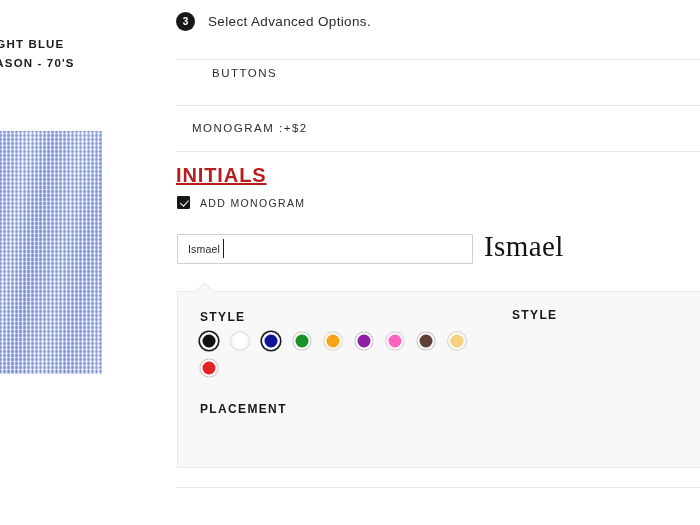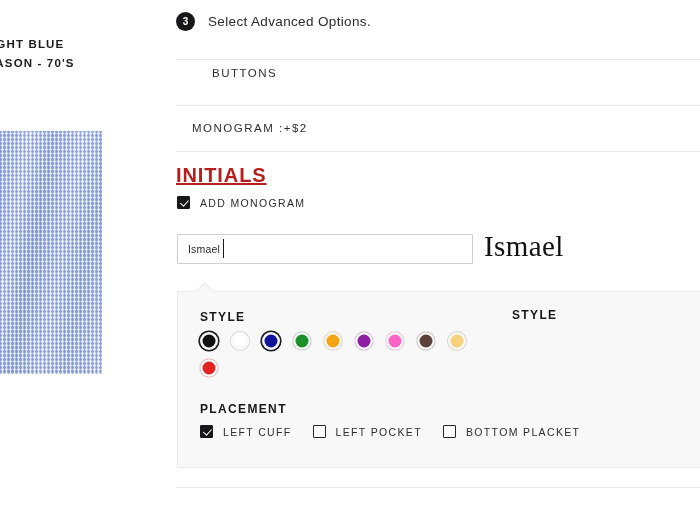--- a/index.html
+++ b/index.html
@@ -225,33 +225,17 @@
           <span class="swatch" style="background: rgb(142, 31, 163);"></span>
           <span class="swatch" style="background: rgb(252, 99, 196);"></span>
           <span class="swatch" style="background: rgb(94, 64, 56);"></span>
           <span class="swatch light" style="background: rgb(246, 208, 122);"></span>
           <span class="swatch" style="background: rgb(227, 34, 34);"></span>
         </div>
 
       <div class="panel-head head-style">STYLE</div>
 
       <div class="panel-head head-placement">PLACEMENT</div>
-      <div class="placement-row">
-        <div class="cbrow">
-          <span class="cbox checked"></span>
-          <span class="cblabel">LEFT CUFF</span>
-        </div>
-        <span class="gap"></span>
-        <div class="cbrow">
-          <span class="cbox"></span>
-          <span class="cblabel">LEFT POCKET</span>
-        </div>
-        <span class="gap"></span>
-        <div class="cbrow">
-          <span class="cbox"></span>
-          <span class="cblabel">BOTTOM PLACKET</span>
-        </div>
-      </div>
     </div>
 
     <div class="divider d4"></div>
   </div>
 </div>
 
 </body></html>

